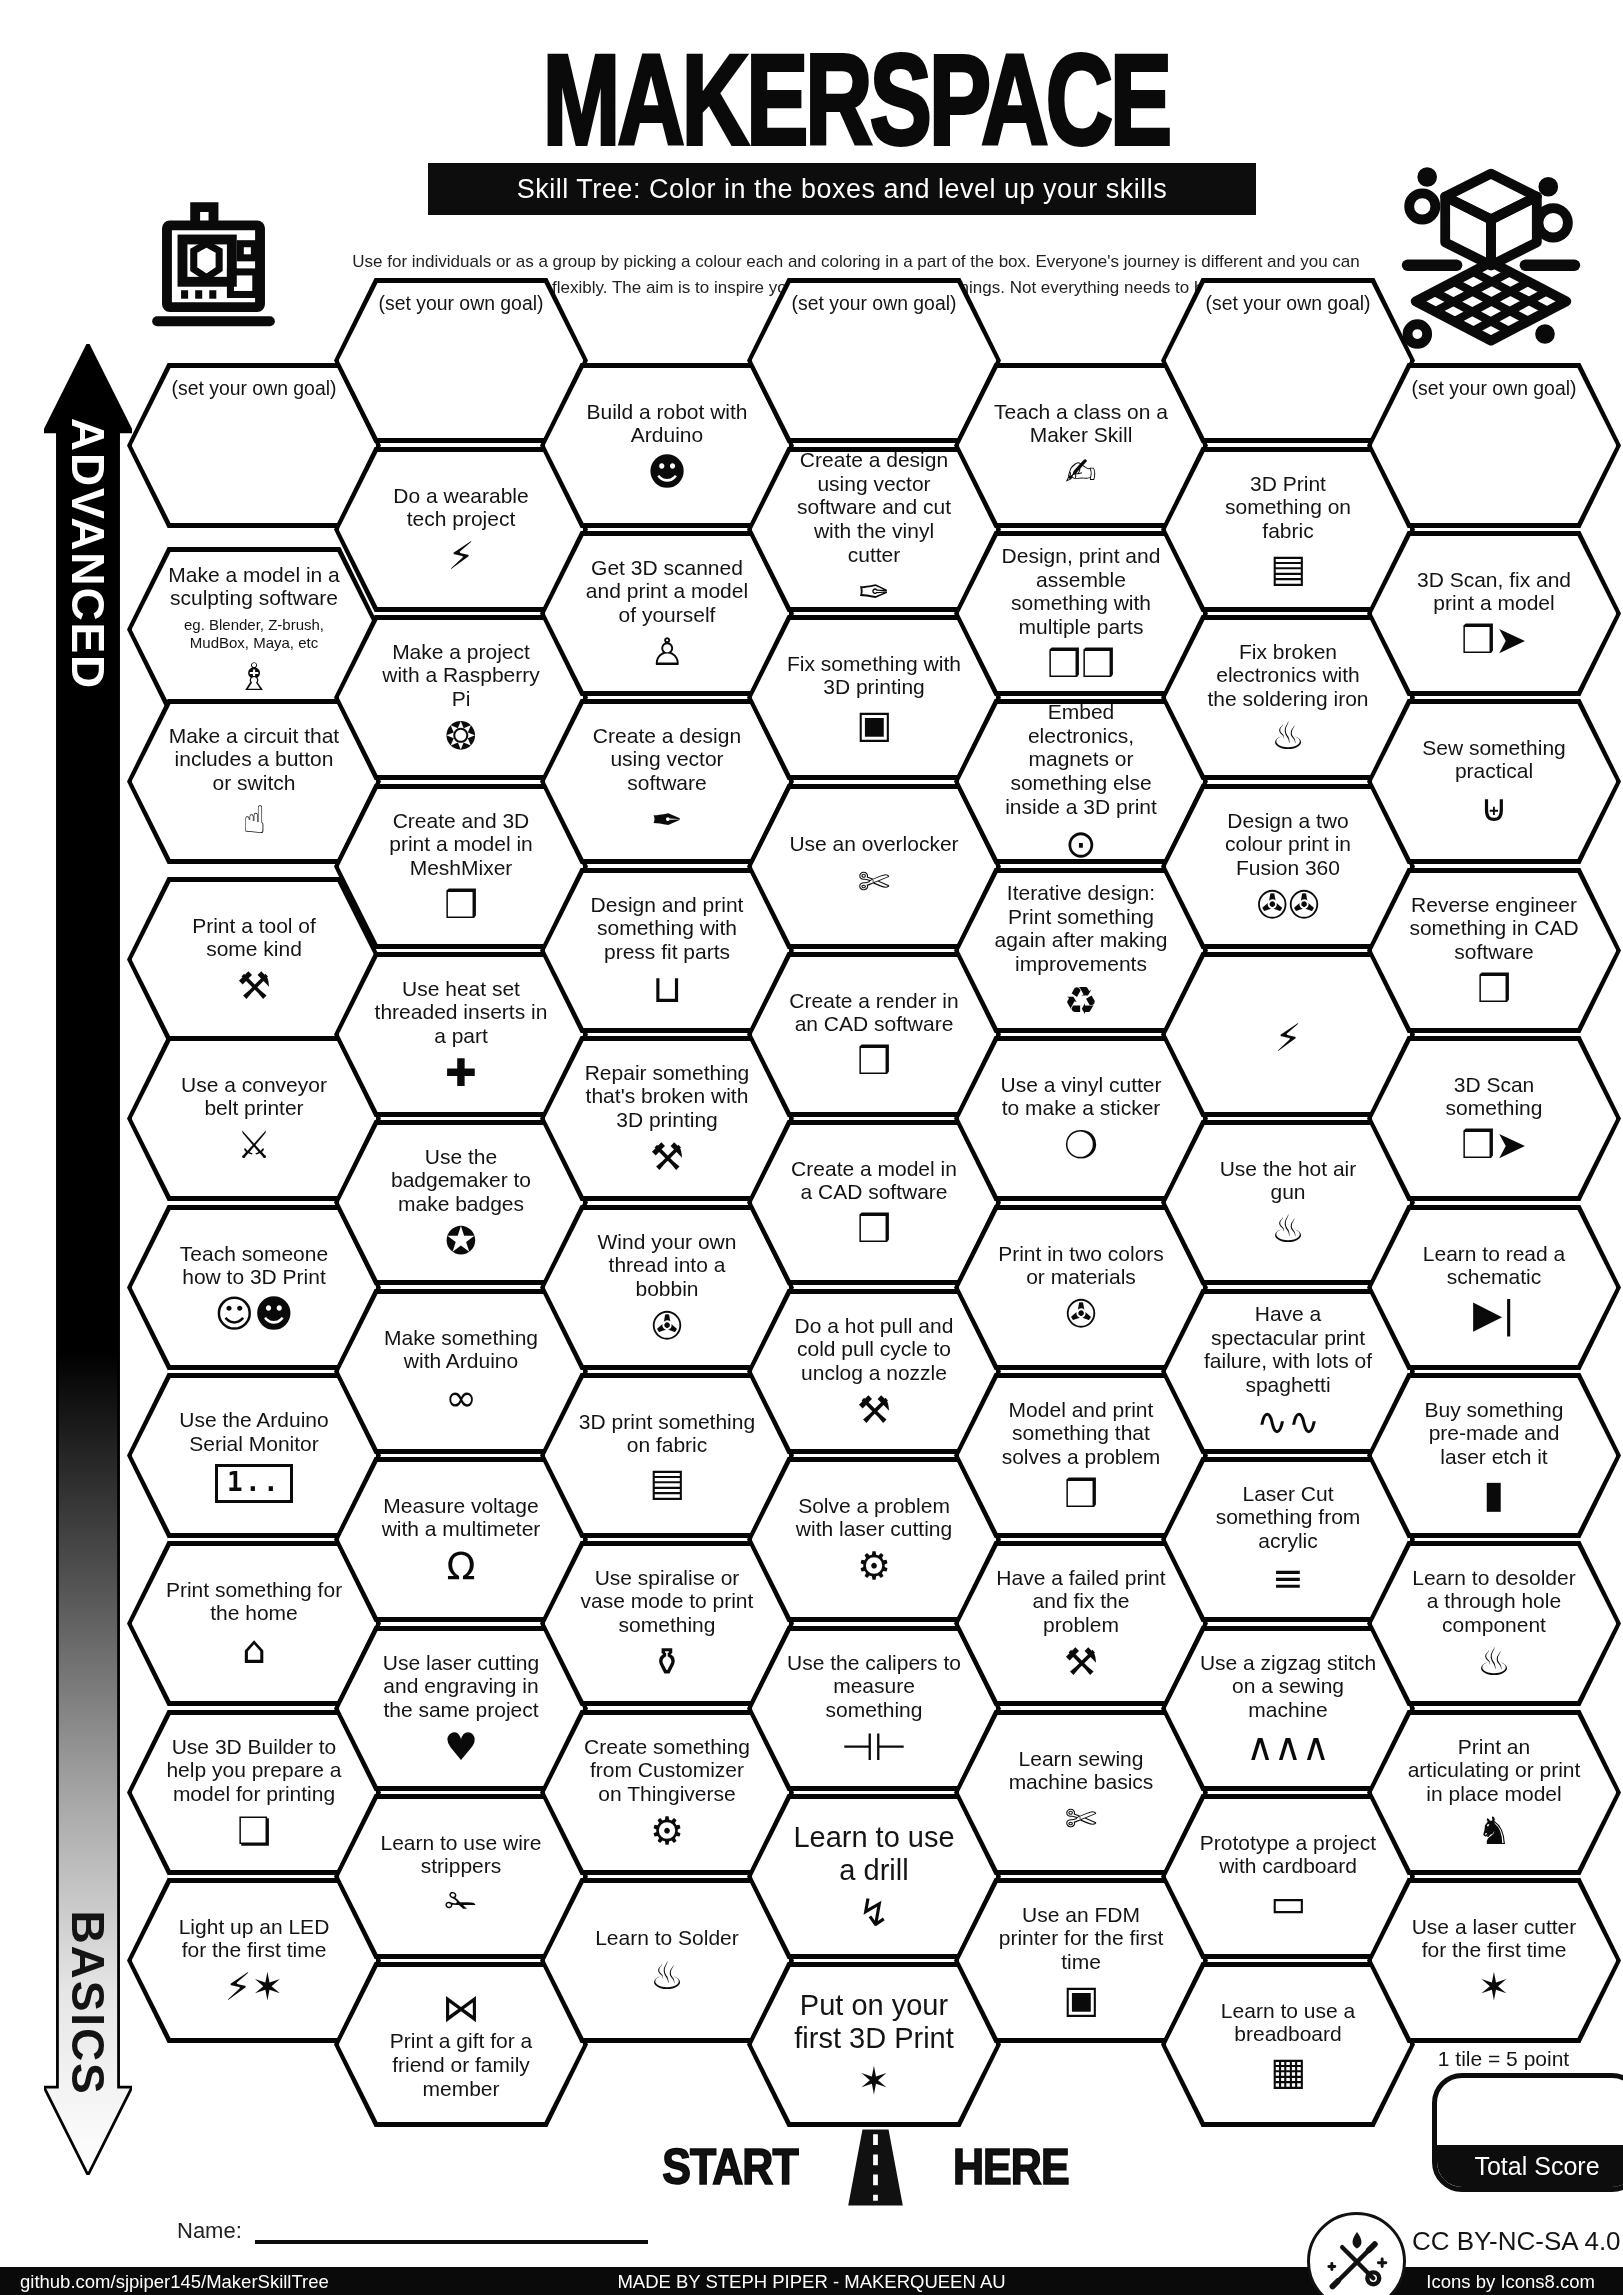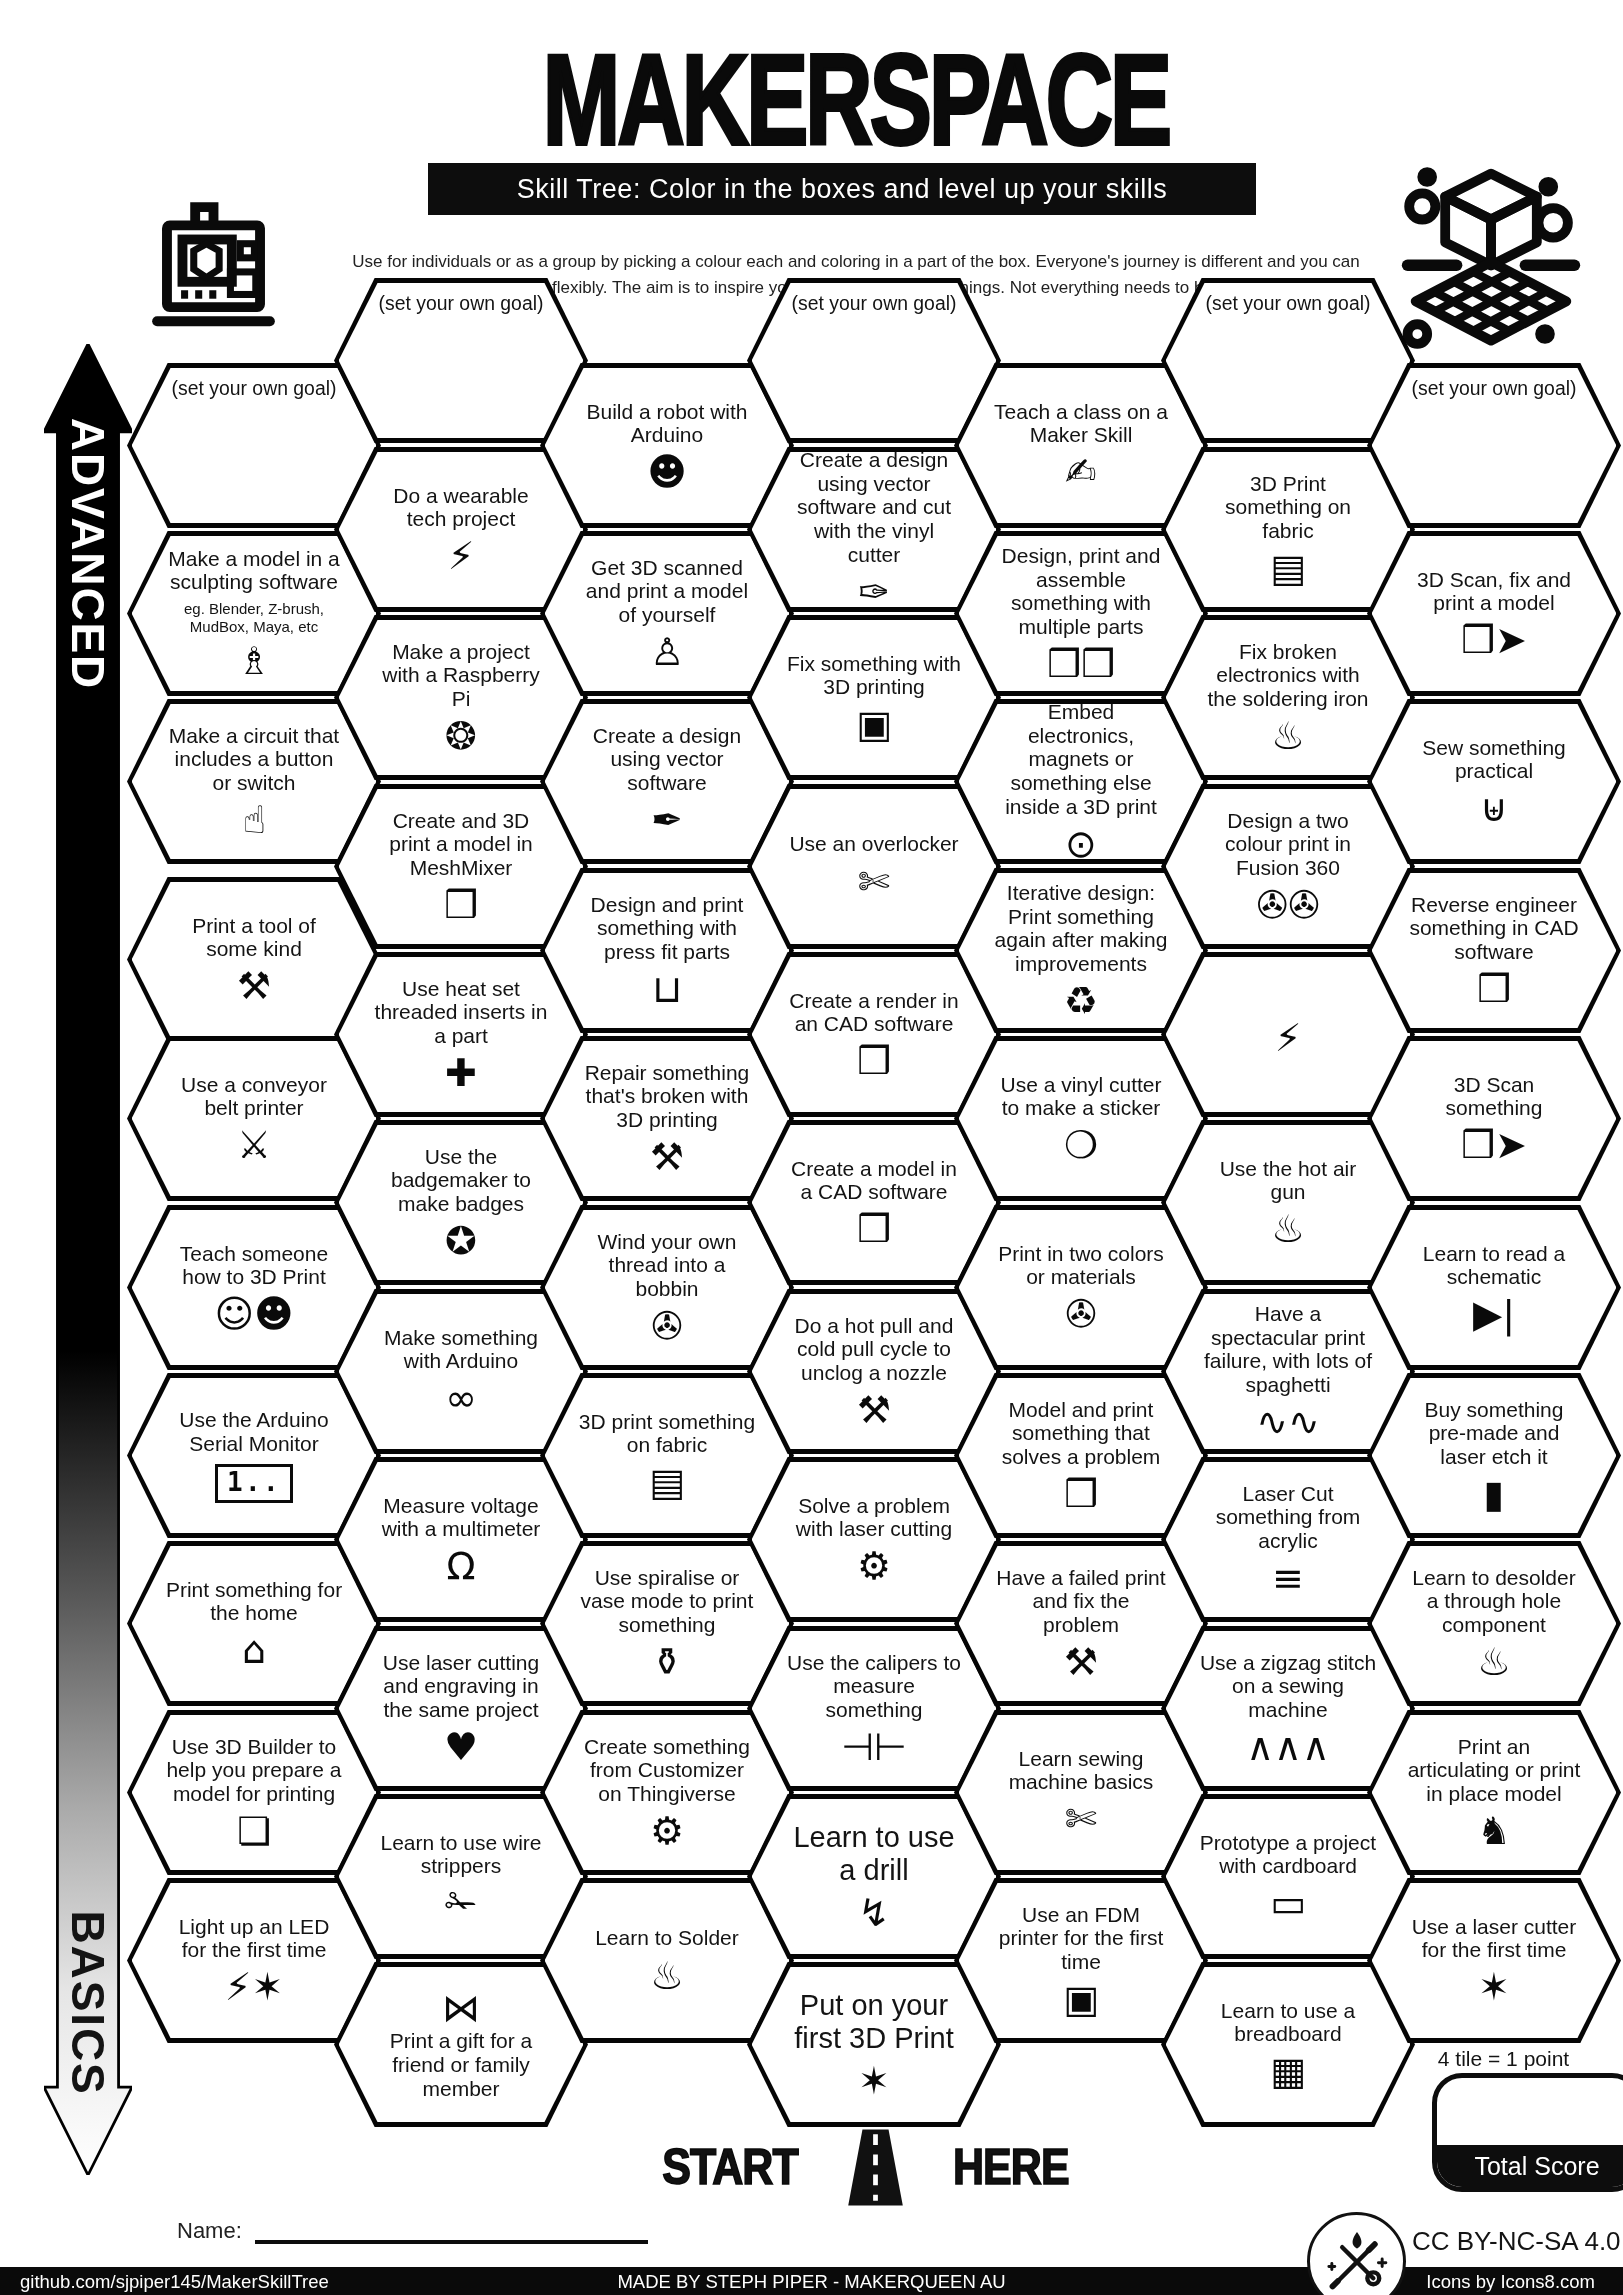--- a/index.html
+++ b/index.html
@@ -140,21 +140,21 @@
 </div>
 
 <div id="hex-grid">
     <div class="hex" style="left: 127px; top: 363px;">
       <div class="hex-in">
         <div class="hex-content goal">
           <div class="hex-label">(set your own goal)</div>
         </div>
       </div>
     </div>
-    <div class="hex" style="left: 127px; top: 531px;">
+    <div class="hex" style="left: 127px; top: 547px;">
       <div class="hex-in">
         <div class="hex-content">
           <div class="hex-label">Make a model in a sculpting software</div>
           <div class="hex-sub">eg. Blender, Z-brush, MudBox, Maya, etc</div>
           <div class="hex-glyph">♗</div>
         </div>
       </div>
     </div>
     <div class="hex" style="left: 127px; top: 699px;">
       <div class="hex-in">
@@ -730,21 +730,21 @@
     </svg>
   </span>
   <span class="start-word">HERE</span>
 </div>
 
 <div class="name-row">
   <span class="name-label">Name:</span>
   <span class="name-line"></span>
 </div>
 
-<div class="tile-note">4 tile = 1 point</div>
+<div class="tile-note">1 tile = 5 point</div>
 <div class="score-box">
   <div class="score-entry"></div>
   <div class="score-bar">Total Score</div>
 </div>
 
 <div class="cc-badge">
   <svg viewBox="0 0 100 100" fill="none" stroke="#111" stroke-width="6" stroke-linecap="round">
     <line x1="24" y1="76" x2="66" y2="34"></line>
     <line x1="30" y1="30" x2="72" y2="72"></line>
     <circle cx="72" cy="72" r="8"></circle>

